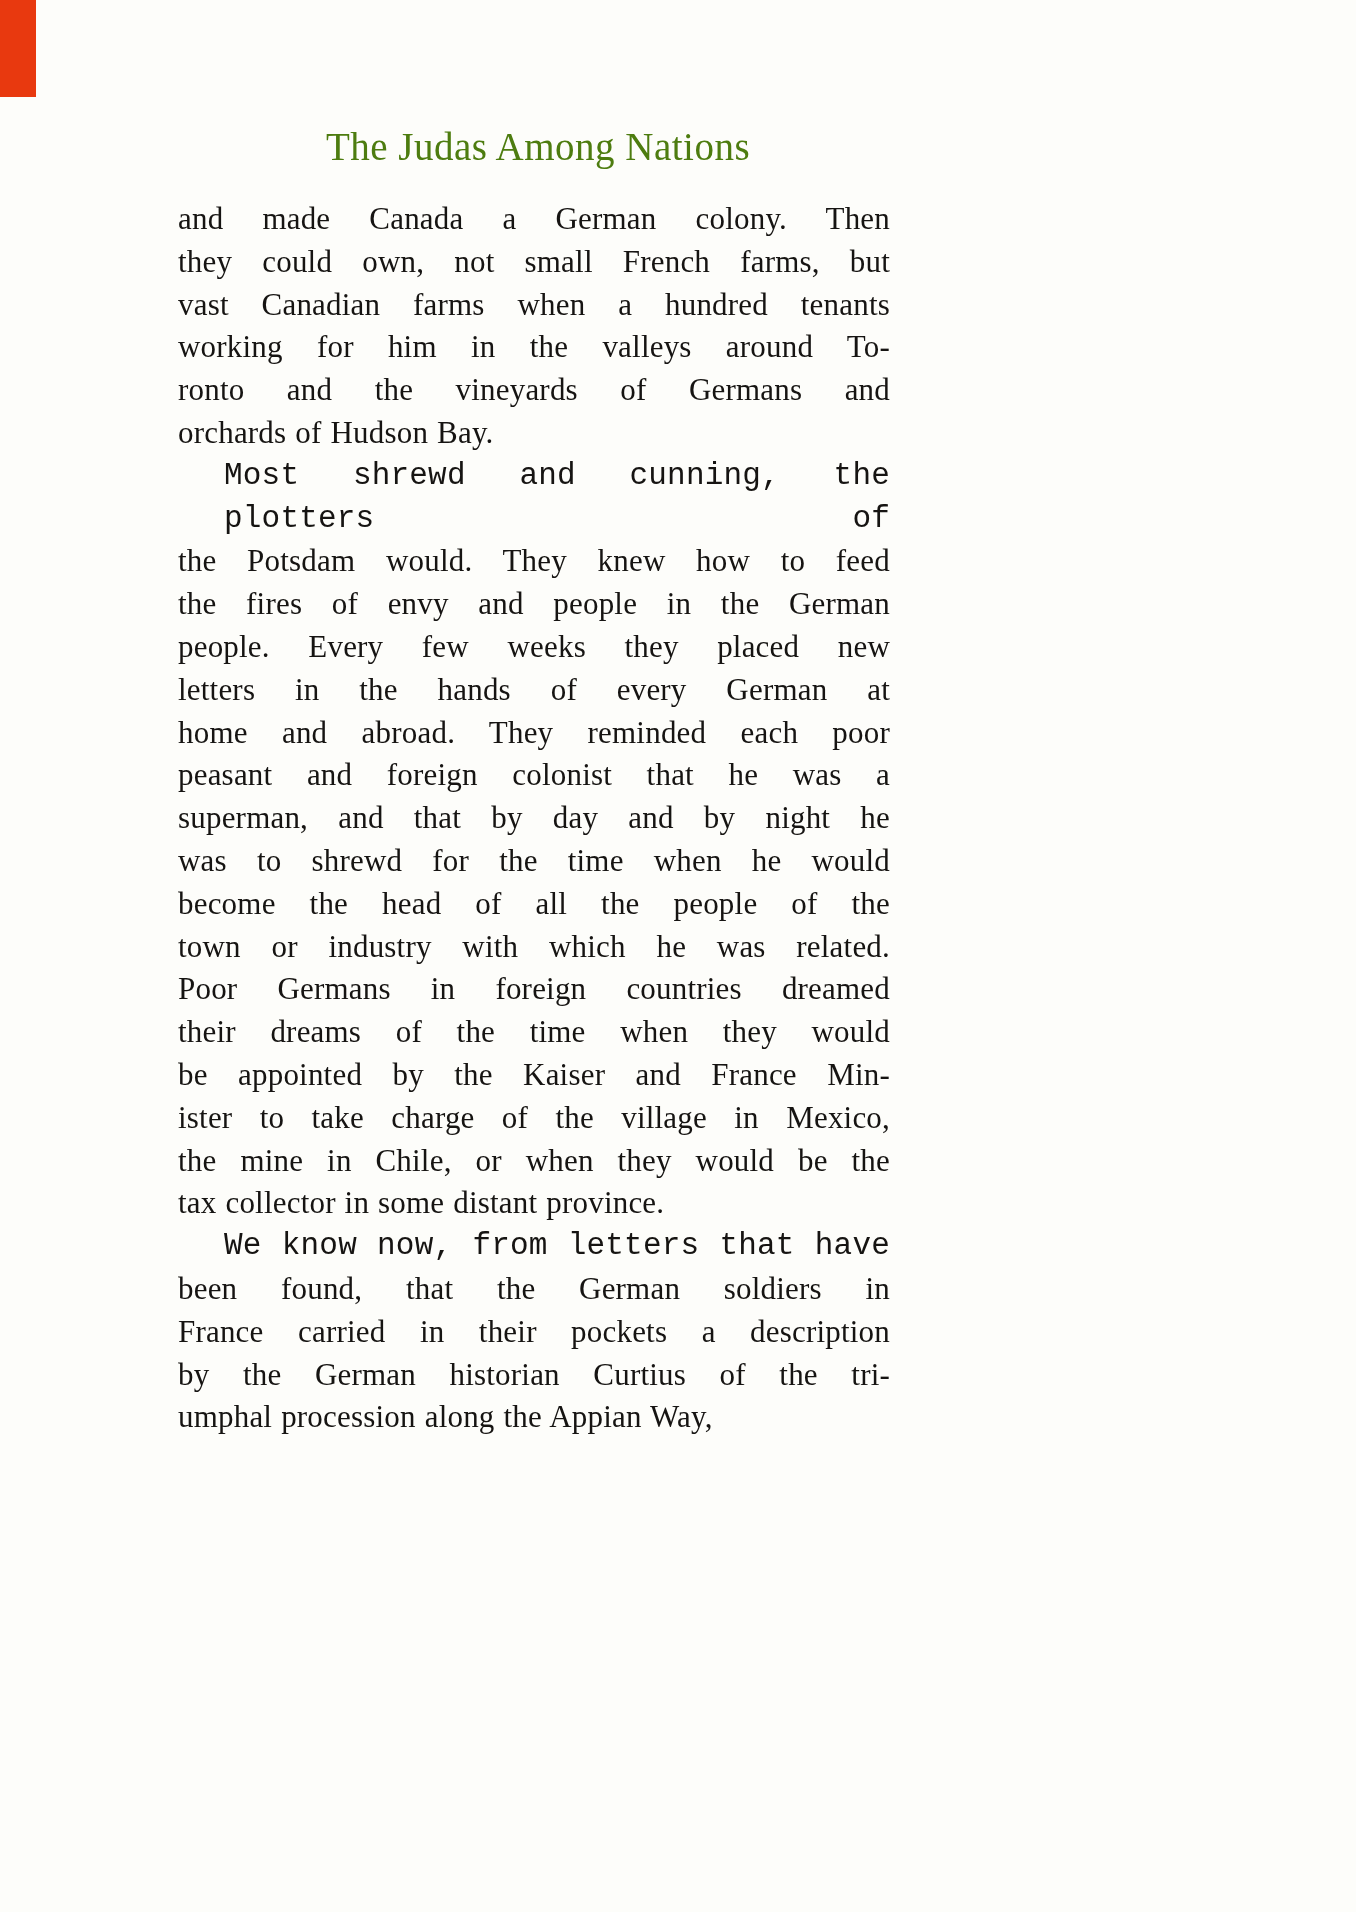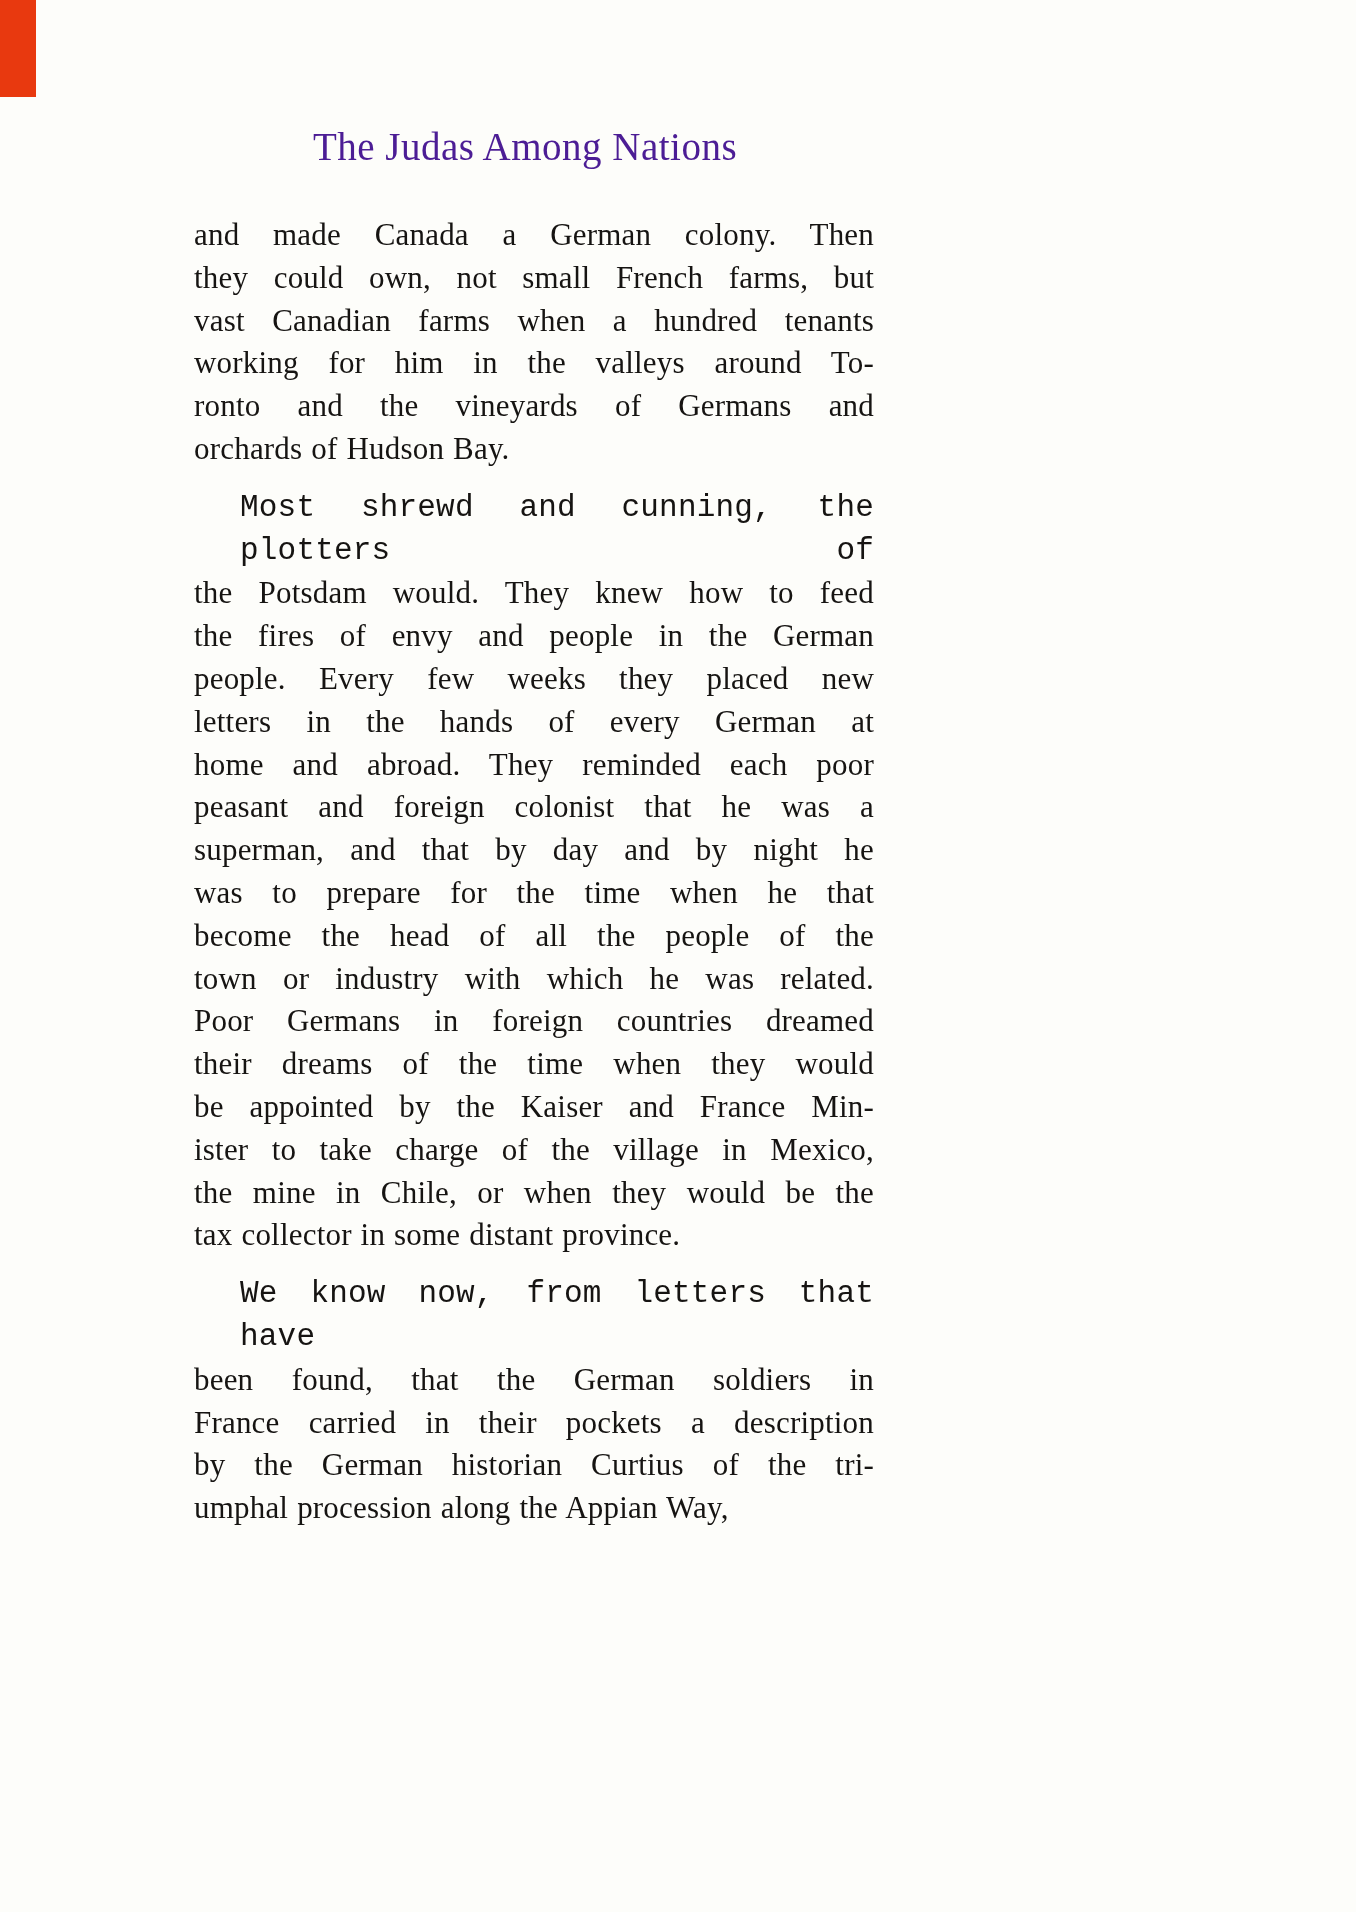--- a/index.html
+++ b/index.html
@@ -21,41 +21,41 @@
     position: absolute;
     left: 0;
     top: 0;
     width: 36px;
     height: 97px;
     background: #e8390f;
   }
   .title {
     position: absolute;
     top: 124px;
-    left: 169px;
+    left: 182px;
     width: 712px;
     margin: 0;
     text-align: center;
     font-size: 39px;
     font-weight: 400;
     letter-spacing: 0.5px;
-    color: #4c1d95;
+    color: #4d7c0f;
   }
   .page-body {
     position: absolute;
     top: 198px;
     left: 178px;
     width: 712px;
     font-size: 31px;
     line-height: 42.8px;
     letter-spacing: 0.2px;
     word-spacing: 1px;
   }
   .paragraph {
-    margin: 16px;
+    margin: 0;
   }
   .line {
     text-align: justify;
     text-align-last: justify;
     white-space: normal;
   }
   .line.last {
     text-align-last: left;
   }
   .line.indent {
@@ -90,21 +90,21 @@
       </div>
       <div class="paragraph">
         <div class="line indent">Most shrewd and cunning, the plotters of</div>
         <div class="line">the Potsdam would. They knew how to feed</div>
         <div class="line">the fires of envy and people in the German</div>
         <div class="line">people. Every few weeks they placed new</div>
         <div class="line">letters in the hands of every German at</div>
         <div class="line">home and abroad. They reminded each poor</div>
         <div class="line">peasant and foreign colonist that he was a</div>
         <div class="line">superman, and that by day and by night he</div>
-        <div class="line">was to prepare for the time when he that</div>
+        <div class="line">was to shrewd for the time when he would</div>
         <div class="line">become the head of all the people of the</div>
         <div class="line">town or industry with which he was related.</div>
         <div class="line">Poor Germans in foreign countries dreamed</div>
         <div class="line">their dreams of the time when they would</div>
         <div class="line">be appointed by the Kaiser and France Min-</div>
         <div class="line">ister to take charge of the village in Mexico,</div>
         <div class="line">the mine in Chile, or when they would be the</div>
         <div class="line last">tax collector in some distant province.</div>
       </div>
       <div class="paragraph">

